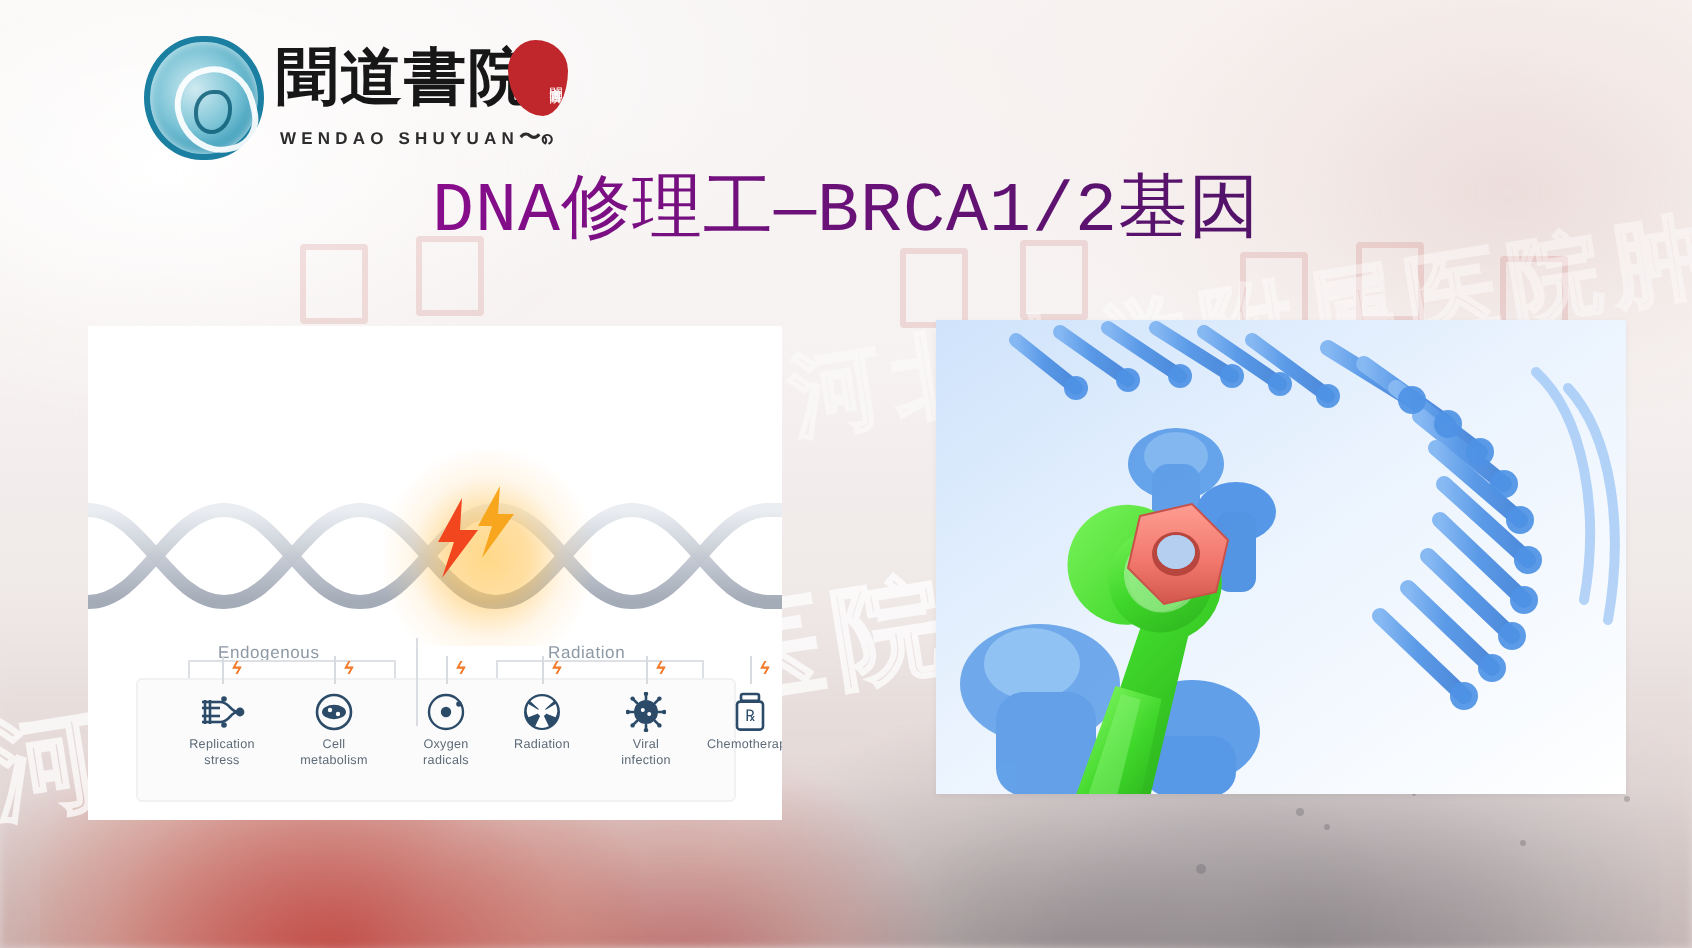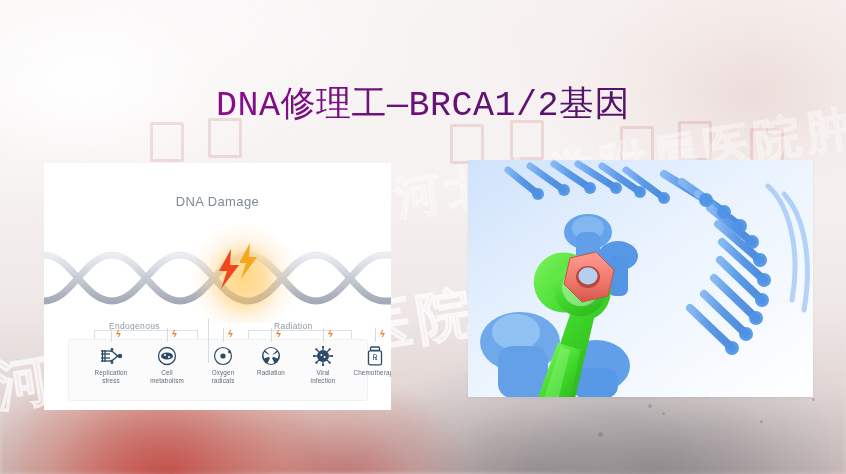--- a/index.html
+++ b/index.html
@@ -242,26 +242,33 @@
     <div class="ink-speck" style="left:662px;top:412px;width:3px;height:3px;"></div>
     <div class="ink-speck" style="left:706px;top:396px;width:2px;height:2px;"></div>
     <div class="ink-speck" style="left:760px;top:420px;width:3px;height:3px;"></div>
     <div class="ink-speck" style="left:598px;top:432px;width:5px;height:5px;"></div>
     <div class="ink-speck" style="left:812px;top:398px;width:3px;height:3px;"></div>
   </div>
 
   <div class="watermark wm2">河北大学附属医院肿瘤内科</div>
   <div class="watermark">河北大学附属医院肿瘤内科</div>
 
+  <div class="logo">
+    <div class="logo-mark"></div>
+    <div class="logo-cn">聞道書院</div>
+    <div class="logo-en">
+      <span>WENDAO SHUYUAN</span><span class="swirl">〜၈</span>
+    </div>
+    <div class="logo-seal">聞道書院</div>
+  </div>
 
   <div class="title">DNA修理工—BRCA1/2基因</div>
 
   <div class="panel-left">
 
-    <div class="pl-title">DNA Damage</div>
 
     <div class="helix">
       <svg width="347" height="62" viewBox="0 0 347 62">
         <defs>
           <linearGradient id="rungG" x1="0" y1="0" x2="0" y2="1">
             <stop offset="0" stop-color="#ffffff"></stop>
             <stop offset="1" stop-color="#c9ced6"></stop>
           </linearGradient>
           <linearGradient id="strandG" x1="0" y1="0" x2="0" y2="1">
             <stop offset="0" stop-color="#e9ecf1"></stop>

